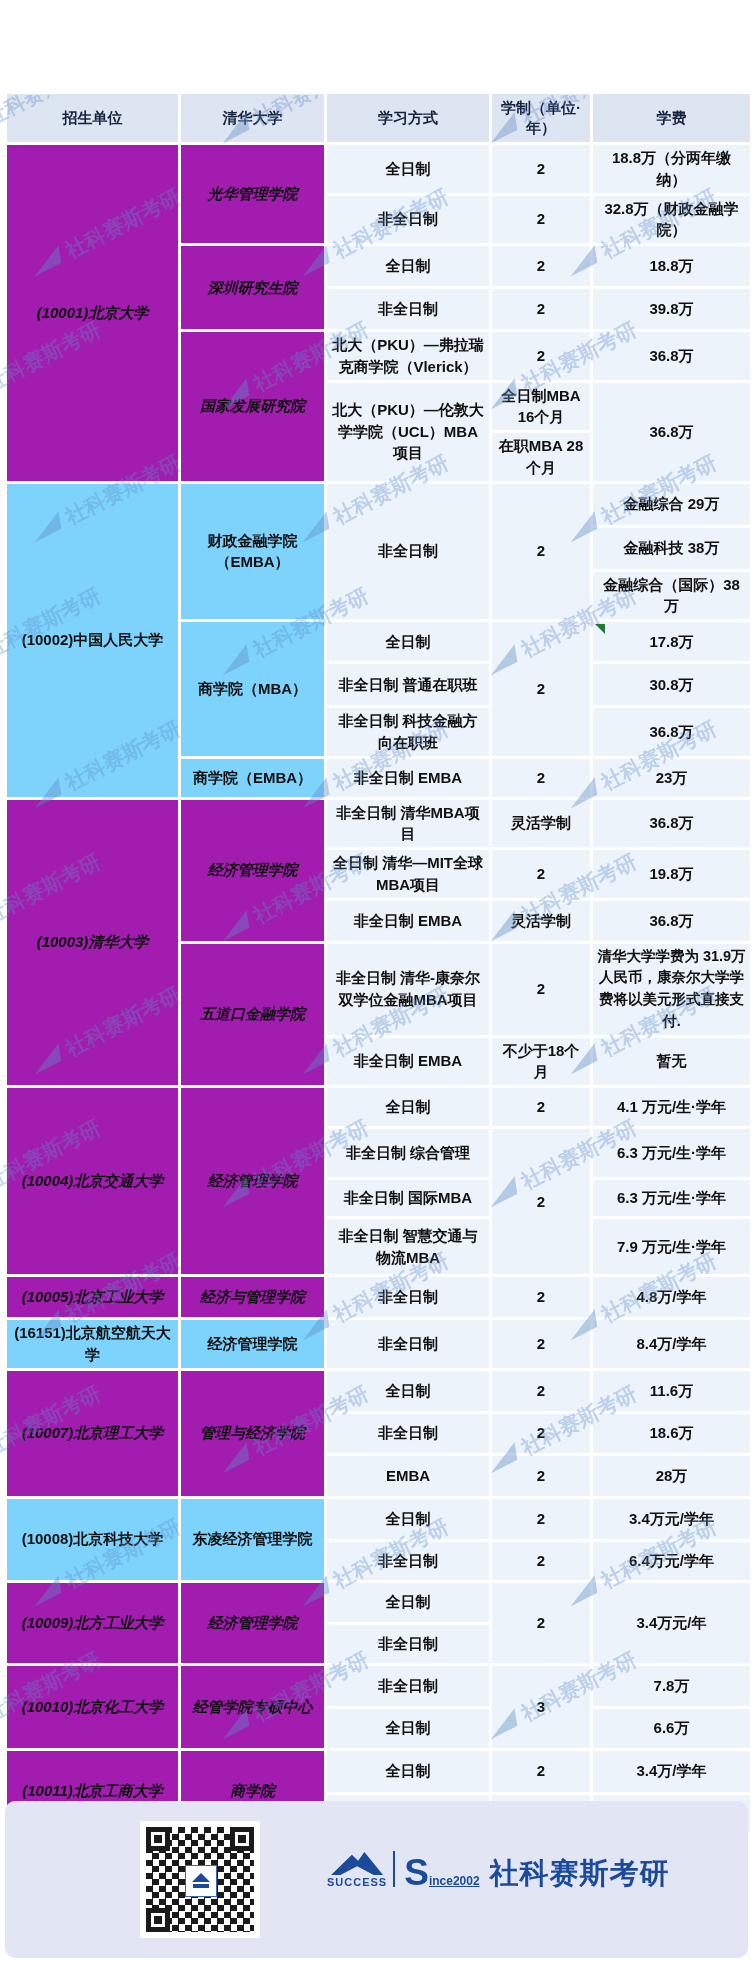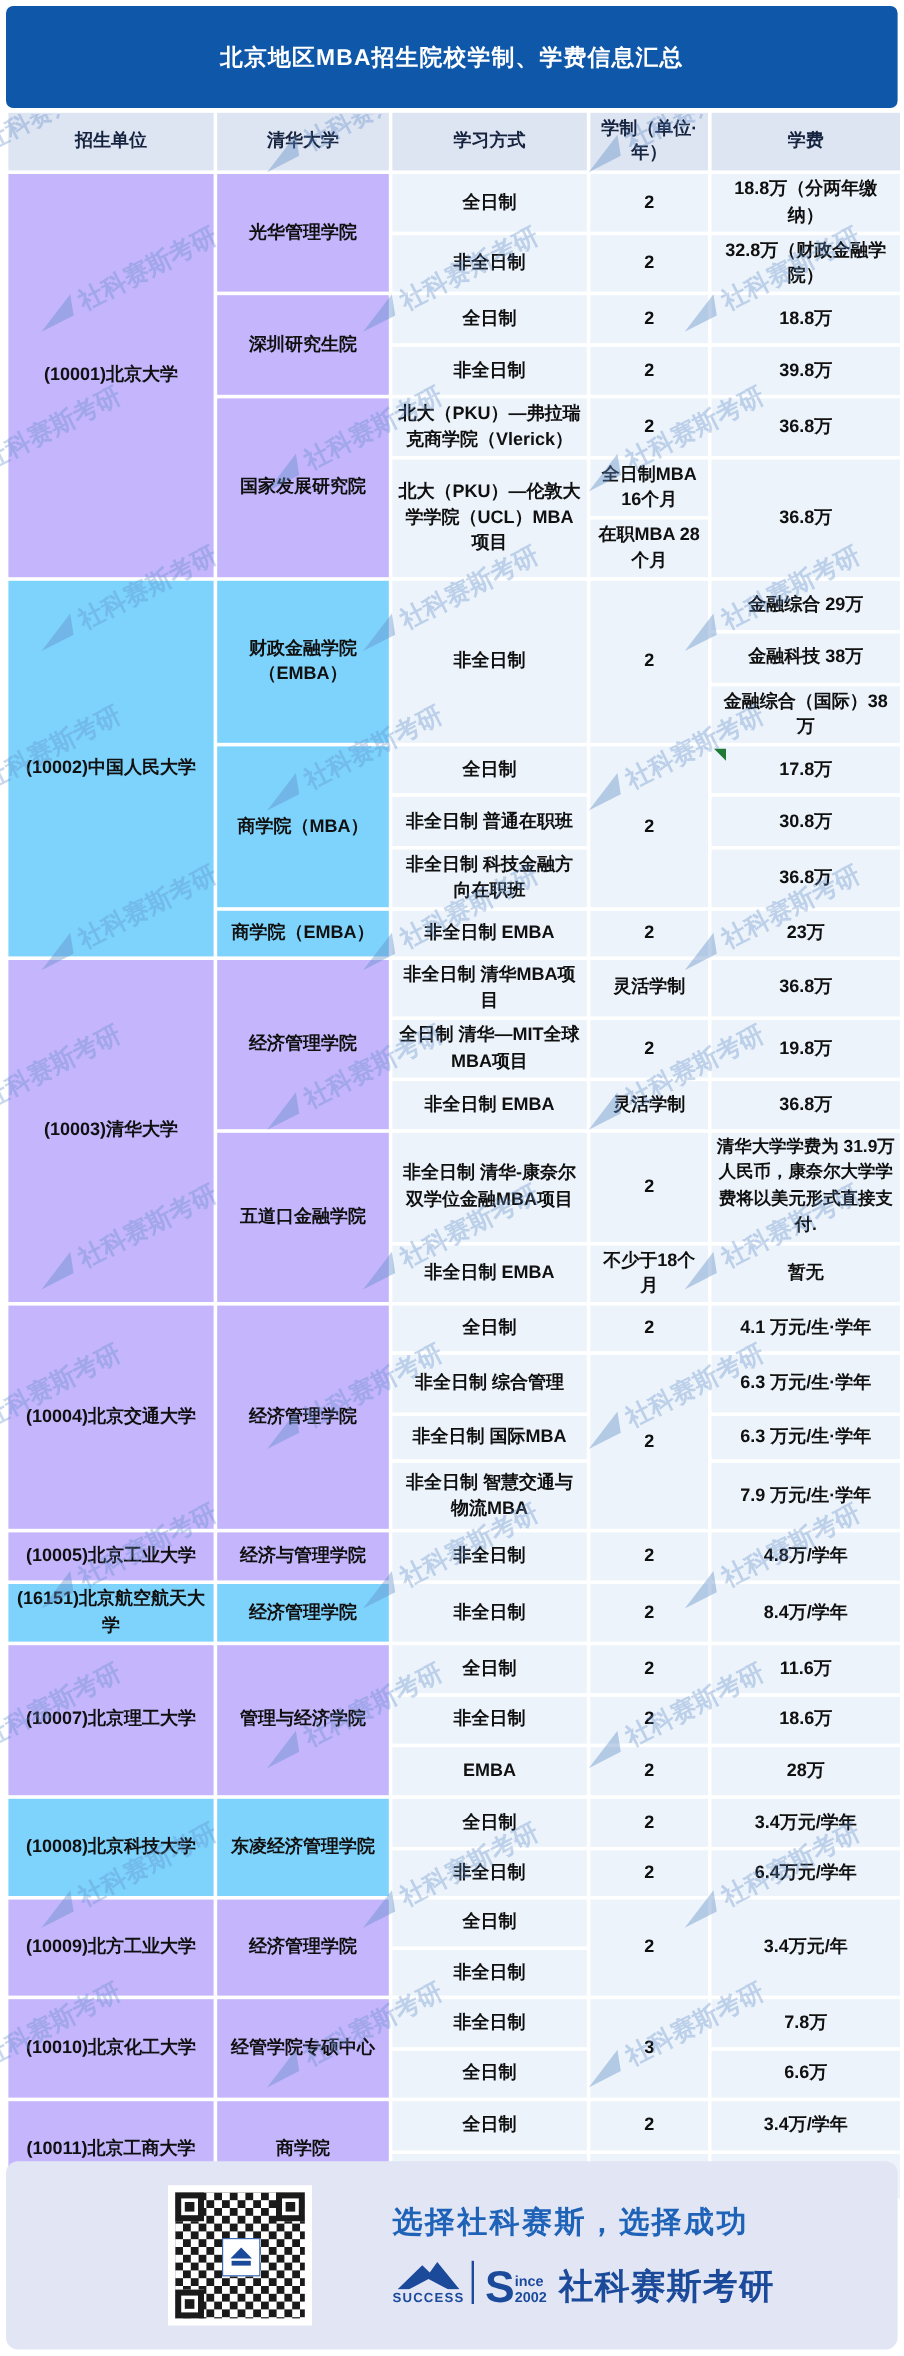--- a/index.html
+++ b/index.html
@@ -8,21 +8,21 @@
   
   .banner{position:absolute;left:5px;top:5px;width:743px;height:85px;background:#0e57a9;
           border-radius:6px;display:flex;align-items:center;justify-content:center;z-index:2;}
   .banner .title{color:#ffffff;font-size:19px;font-weight:700;letter-spacing:1px;}
   
   .tablewrap{position:absolute;left:4px;top:91px;width:745px;z-index:1;}
   table{width:100%;border-collapse:separate;border-spacing:3px;table-layout:fixed;}
   th{background:#dde4f2;color:#16233f;font-size:15px;font-weight:700;padding:2px;line-height:1.35;}
   td{background:#ecf3fb;color:#101010;font-size:15px;font-weight:700;text-align:center;
      vertical-align:middle;padding:2px 4px;line-height:1.45;word-break:break-word;}
-  td.m{background:#c4b5fd;}
+  td.m{background:#a21caf;font-style:italic;}
   td.mp{background:#7dd3fc;}
   td.small{font-size:14.5px;line-height:1.5;}
   td.marker{position:relative;}
   td.marker::before{content:"";position:absolute;left:2px;top:2px;width:0;height:0;
      border-top:10px solid #1e7a34;border-left:10px solid transparent;}
   
   .wm-layer{position:absolute;left:0;top:95px;width:753px;height:1700px;z-index:3;
             pointer-events:none;overflow:hidden;}
   .wm{position:absolute;white-space:nowrap;font-size:21px;font-weight:700;
       color:rgba(96,140,198,0.34);transform:rotate(-27deg);}
@@ -50,31 +50,28 @@
   .footer-right{position:absolute;left:322px;top:34px;}
   .slogan{color:#1e63b8;font-size:25px;font-weight:700;letter-spacing:2px;}
   .brand-row{display:flex;align-items:flex-end;margin-top:16px;}
   .logo-mark{display:flex;flex-direction:column;align-items:center;margin-right:6px;}
   .mountain{width:52px;height:23px;background:#1b4a9b;
       clip-path:polygon(0 100%,40% 12%,52% 38%,64% 0,100% 100%,82% 100%,50% 62%,18% 100%);}
   .success-word{color:#1b4a9b;font-size:11px;font-weight:700;letter-spacing:1px;margin-top:1px;}
   .vbar{width:2px;height:36px;background:#1b4a9b;margin:0 9px 1px 0;}
   .since{display:flex;align-items:flex-end;margin-right:10px;color:#1b4a9b;}
   .big-s{font-size:37px;font-weight:700;line-height:0.8;}
-  .since-stack{display:flex;flex-direction:column;font-size:12px;font-weight:700;line-height:1.1;}
+  .since-stack{display:flex;flex-direction:row;font-size:12px;font-weight:700;line-height:1.1;text-decoration:underline;}
   .brand-name{color:#1b4a9b;font-size:29px;font-weight:700;letter-spacing:1px;line-height:1;}
 </style>
 </head>
 <body>
 
 <div class="page">
 
-  <div class="banner">
-    <div class="title">北京地区MBA招生院校学制、学费信息汇总</div>
-  </div>
 
   <div class="tablewrap">
     <table>
       <colgroup>
         <col style="width:171px">
           <col style="width:143px">
           <col style="width:162px">
         <col style="width:98px">
           <col style="width:157px">
       </colgroup>
@@ -343,21 +340,20 @@
         <div class="finder f-tl"></div>
         <div class="finder f-tr"></div>
         <div class="finder f-bl"></div>
         <div class="qr-logo">
           <div class="tri"></div>
           <div class="dot"></div>
         </div>
       </div>
     </div>
     <div class="footer-right">
-      <div class="slogan">选择社科赛斯，选择成功</div>
       <div class="brand-row">
         <div class="logo-mark">
           <div class="mountain"></div>
           <div class="success-word">SUCCESS</div>
         </div>
         <div class="vbar"></div>
         <div class="since">
           <span class="big-s">S</span>
           <span class="since-stack">
             <span>ince</span>

